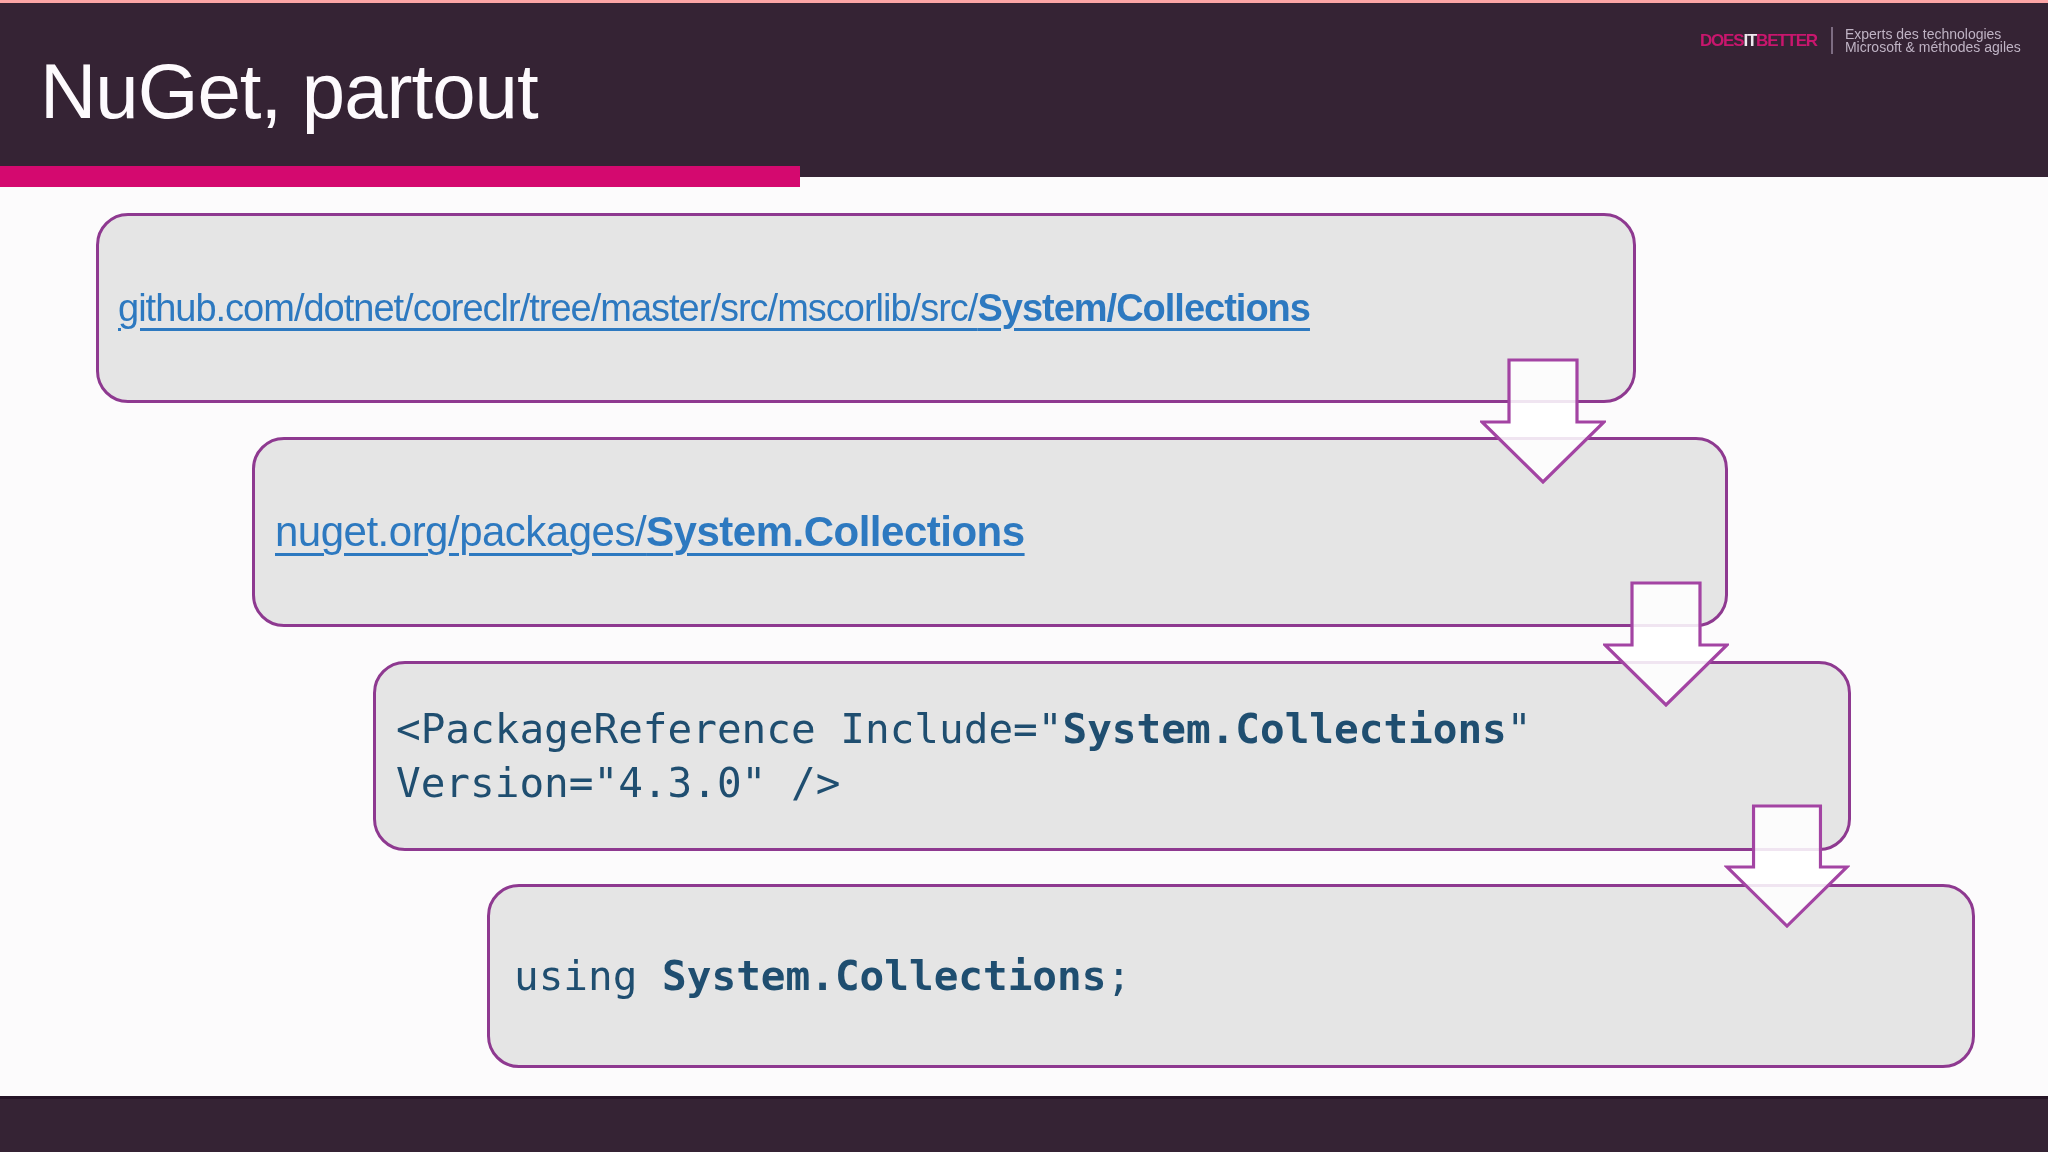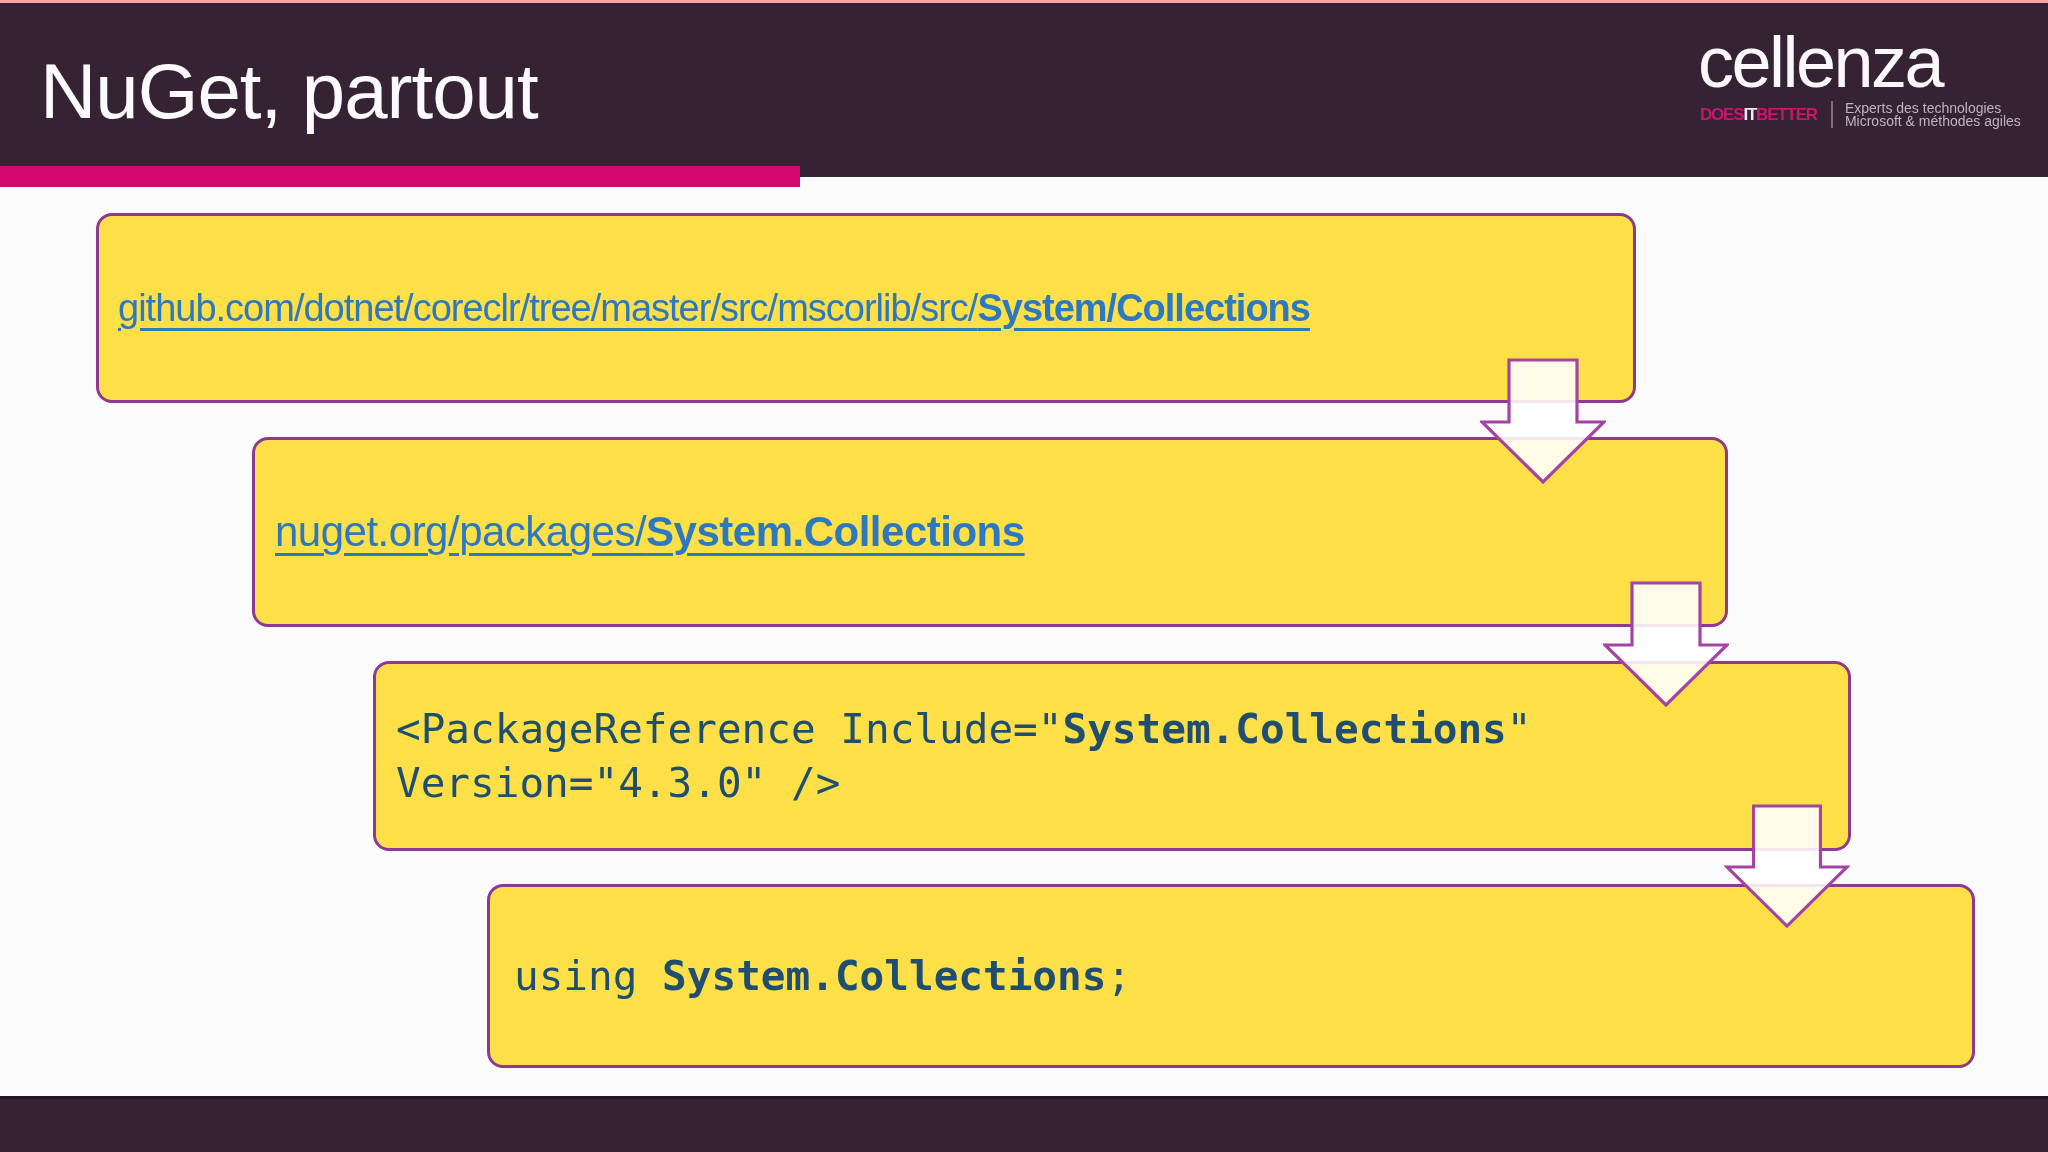--- a/index.html
+++ b/index.html
@@ -26,21 +26,21 @@
     padding-left:8px;
   }
   #logo-row{display:flex;align-items:center;margin-top:2px;padding-left:10px;}
   #doesitbetter{font-size:17px;font-weight:700;letter-spacing:-1.2px;white-space:nowrap;}
   .pink-word{color:#c8166d;}
   .white-word{color:#efe9ef;}
   #logo-divider{width:2px;height:27px;background:#7d6c82;margin:0 12px 0 14px;}
   #logo-desc{font-size:14px;font-weight:400;color:#bfb3c4;line-height:13px;white-space:nowrap;}
   
   .flow-box{
-    position:absolute;background:#fde047;border:3px solid #8e3990;border-radius:16px;
+    position:absolute;background:#e5e5e5;border:3px solid #8e3990;border-radius:32px;
     box-sizing:border-box;display:flex;flex-direction:column;justify-content:center;
   }
   #box-github{left:96px;top:213px;width:1540px;height:190px;padding-left:19px;}
   #box-nuget{left:252px;top:437px;width:1476px;height:190px;padding-left:20px;}
   #box-packageref{left:373px;top:661px;width:1478px;height:190px;padding-left:20px;}
   #box-using{left:487px;top:884px;width:1488px;height:184px;padding-left:24px;}
   .link-text{
     color:#2d79c0;text-decoration:underline;text-decoration-thickness:2.5px;
     text-underline-offset:7px;white-space:pre;
   }
@@ -62,21 +62,20 @@
 </style>
 </head>
 <body>
 
 <div id="slide">
 
   <div id="header">
     <div id="title">NuGet, partout</div>
 
     <div id="logo">
-      <div id="brand">cellenza</div>
       <div id="logo-row">
         <div id="doesitbetter"><span class="pink-word">DOES</span><span class="white-word">IT</span><span class="pink-word">BETTER</span></div>
         <div id="logo-divider"></div>
         <div id="logo-desc">
           <div>Experts des technologies</div>
           <div>Microsoft &amp; méthodes agiles</div>
         </div>
       </div>
     </div>
   </div>

